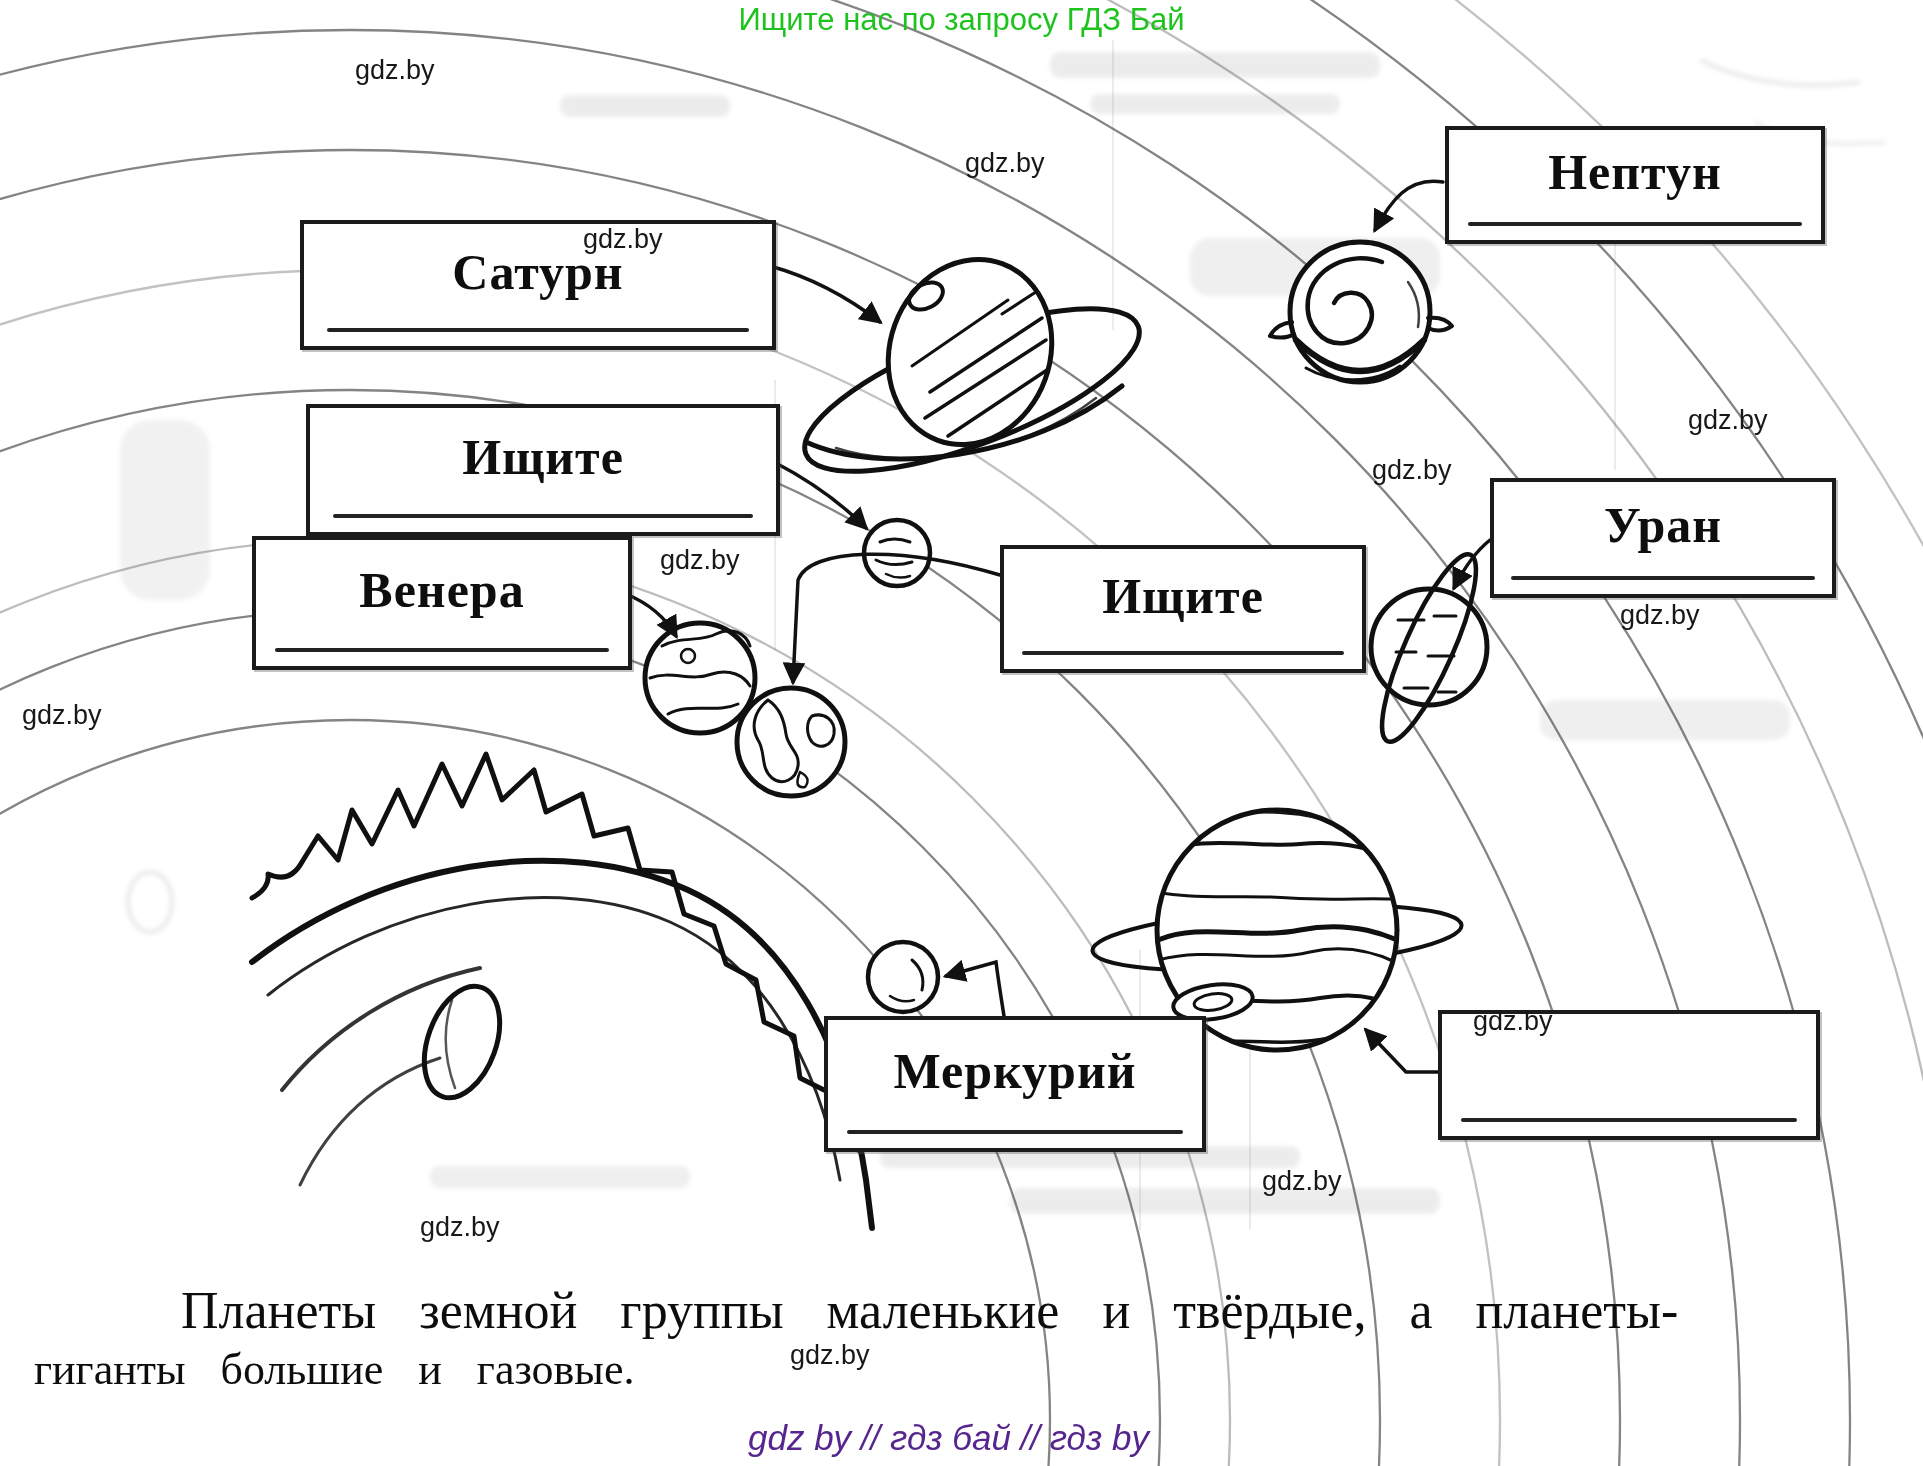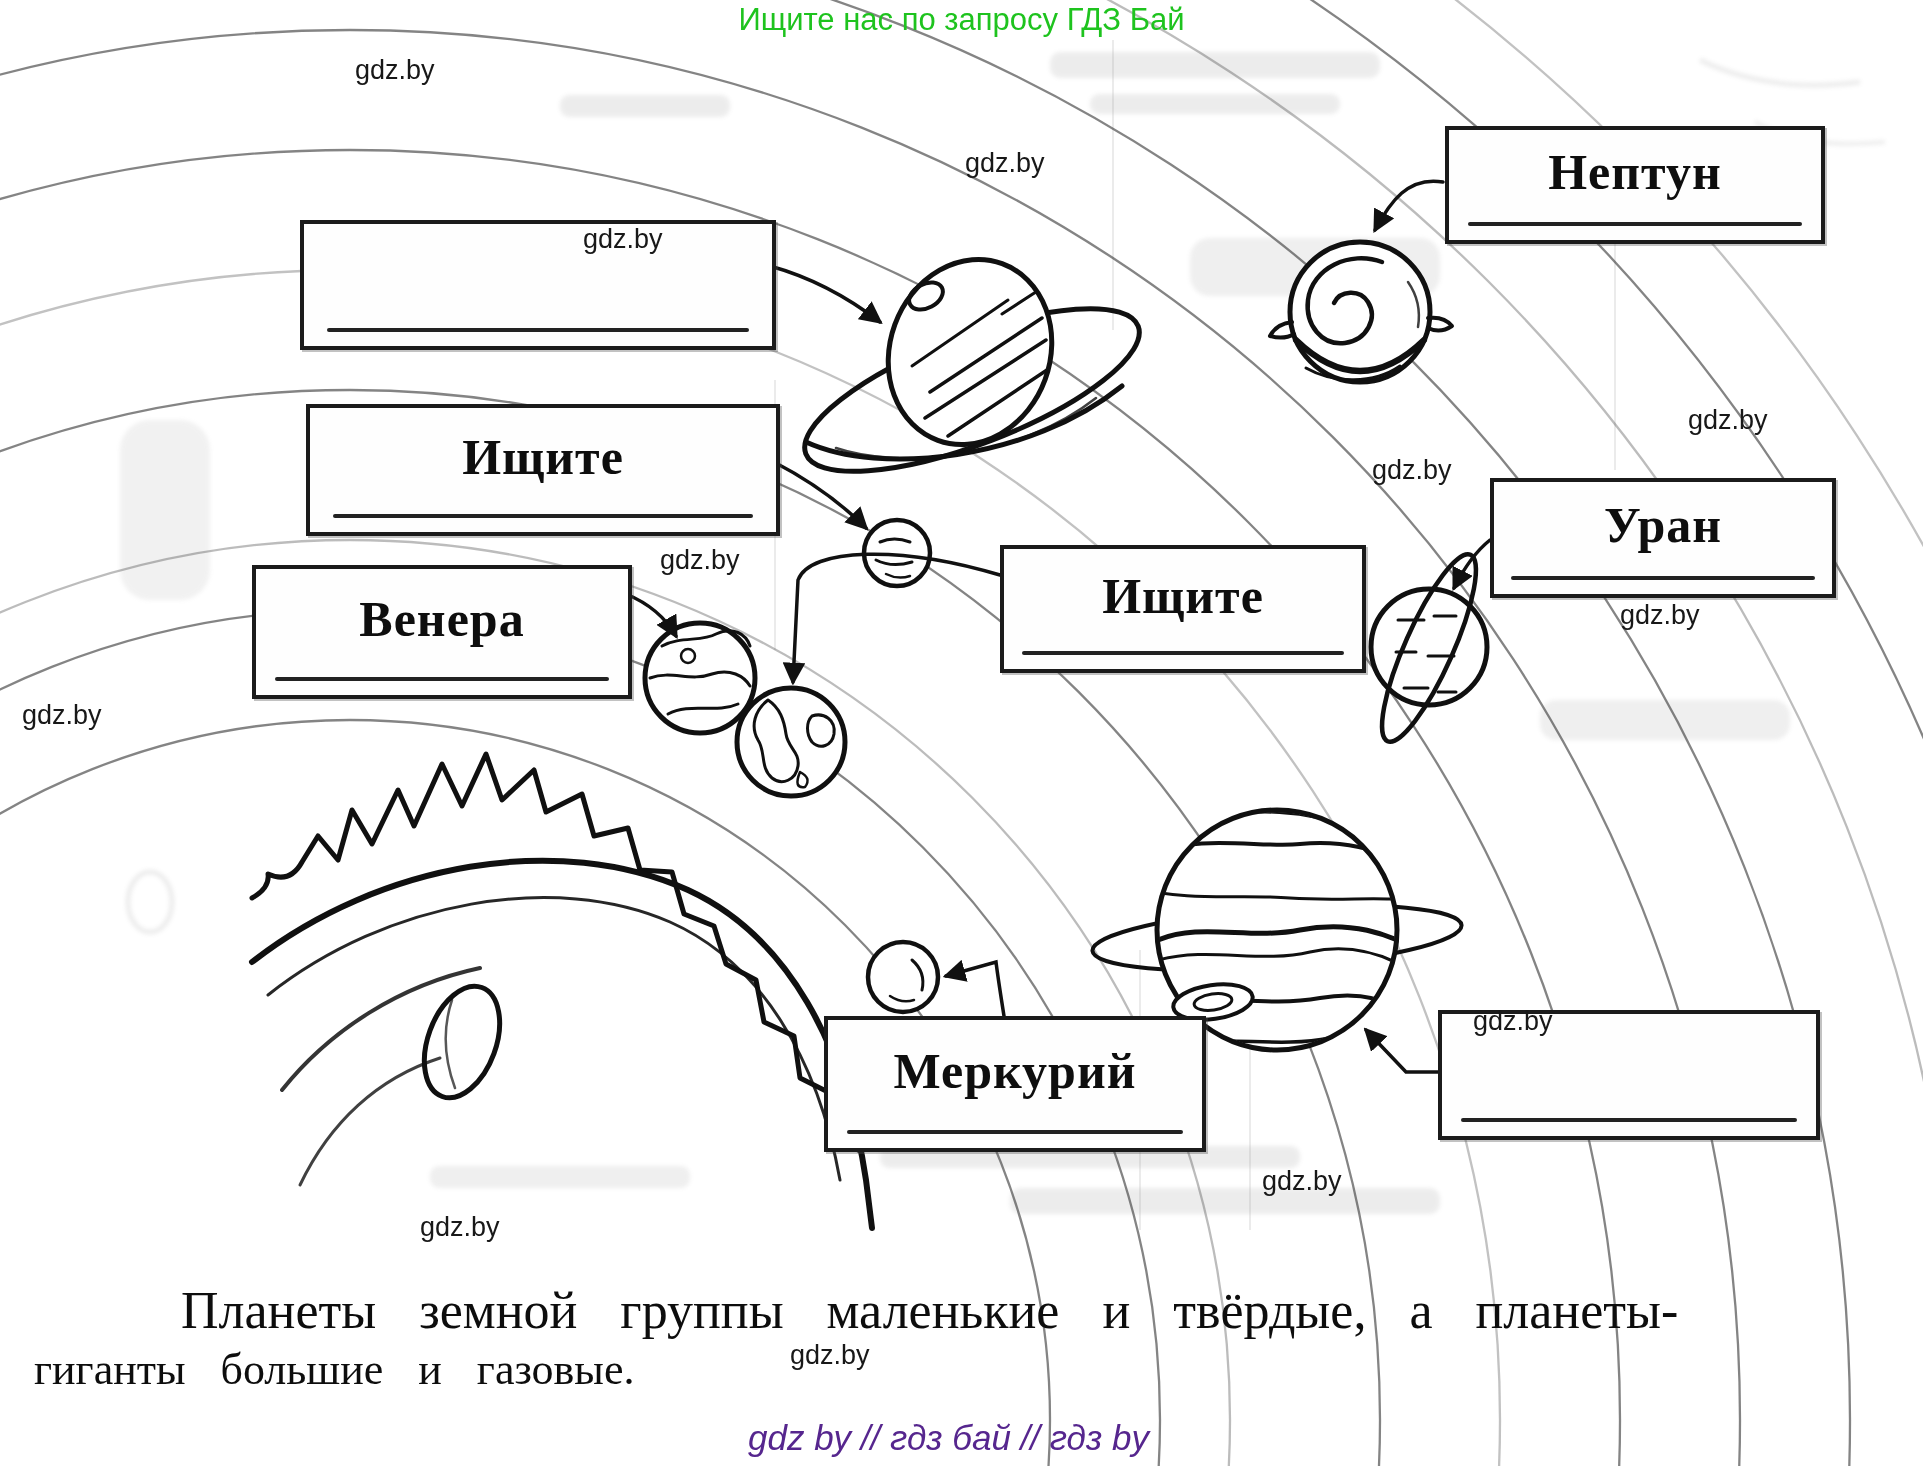--- a/index.html
+++ b/index.html
@@ -212,27 +212,28 @@
 <span class="wm" style="left:1372px;top:455px">gdz.by</span>
 <span class="wm" style="left:1620px;top:600px">gdz.by</span>
 <span class="wm" style="left:660px;top:545px">gdz.by</span>
 <span class="wm" style="left:22px;top:700px">gdz.by</span>
 <span class="wm" style="left:1473px;top:1006px">gdz.by</span>
 <span class="wm" style="left:1262px;top:1166px">gdz.by</span>
 <span class="wm" style="left:420px;top:1212px">gdz.by</span>
 <span class="wm" style="left:790px;top:1340px">gdz.by</span>
 
 <div class="label-box" style="left:300px;top:220px;width:468px;height:122px">
+  <span class="label-text">Сатурн</span>
   <div class="box-line"></div>
 </div>
 <div class="label-box" style="left:306px;top:404px;width:466px;height:124px">
   <span class="label-text">Ищите</span>
   <div class="box-line"></div>
 </div>
-<div class="label-box" style="left:252px;top:565px;width:372px;height:126px">
+<div class="label-box" style="left:252px;top:536px;width:372px;height:126px">
   <span class="label-text">Венера</span>
   <div class="box-line"></div>
 </div>
 <div class="label-box" style="left:1445px;top:126px;width:372px;height:110px">
   <span class="label-text">Нептун</span>
   <div class="box-line"></div>
 </div>
 <div class="label-box" style="left:1490px;top:478px;width:338px;height:112px">
   <span class="label-text">Уран</span>
   <div class="box-line"></div>

